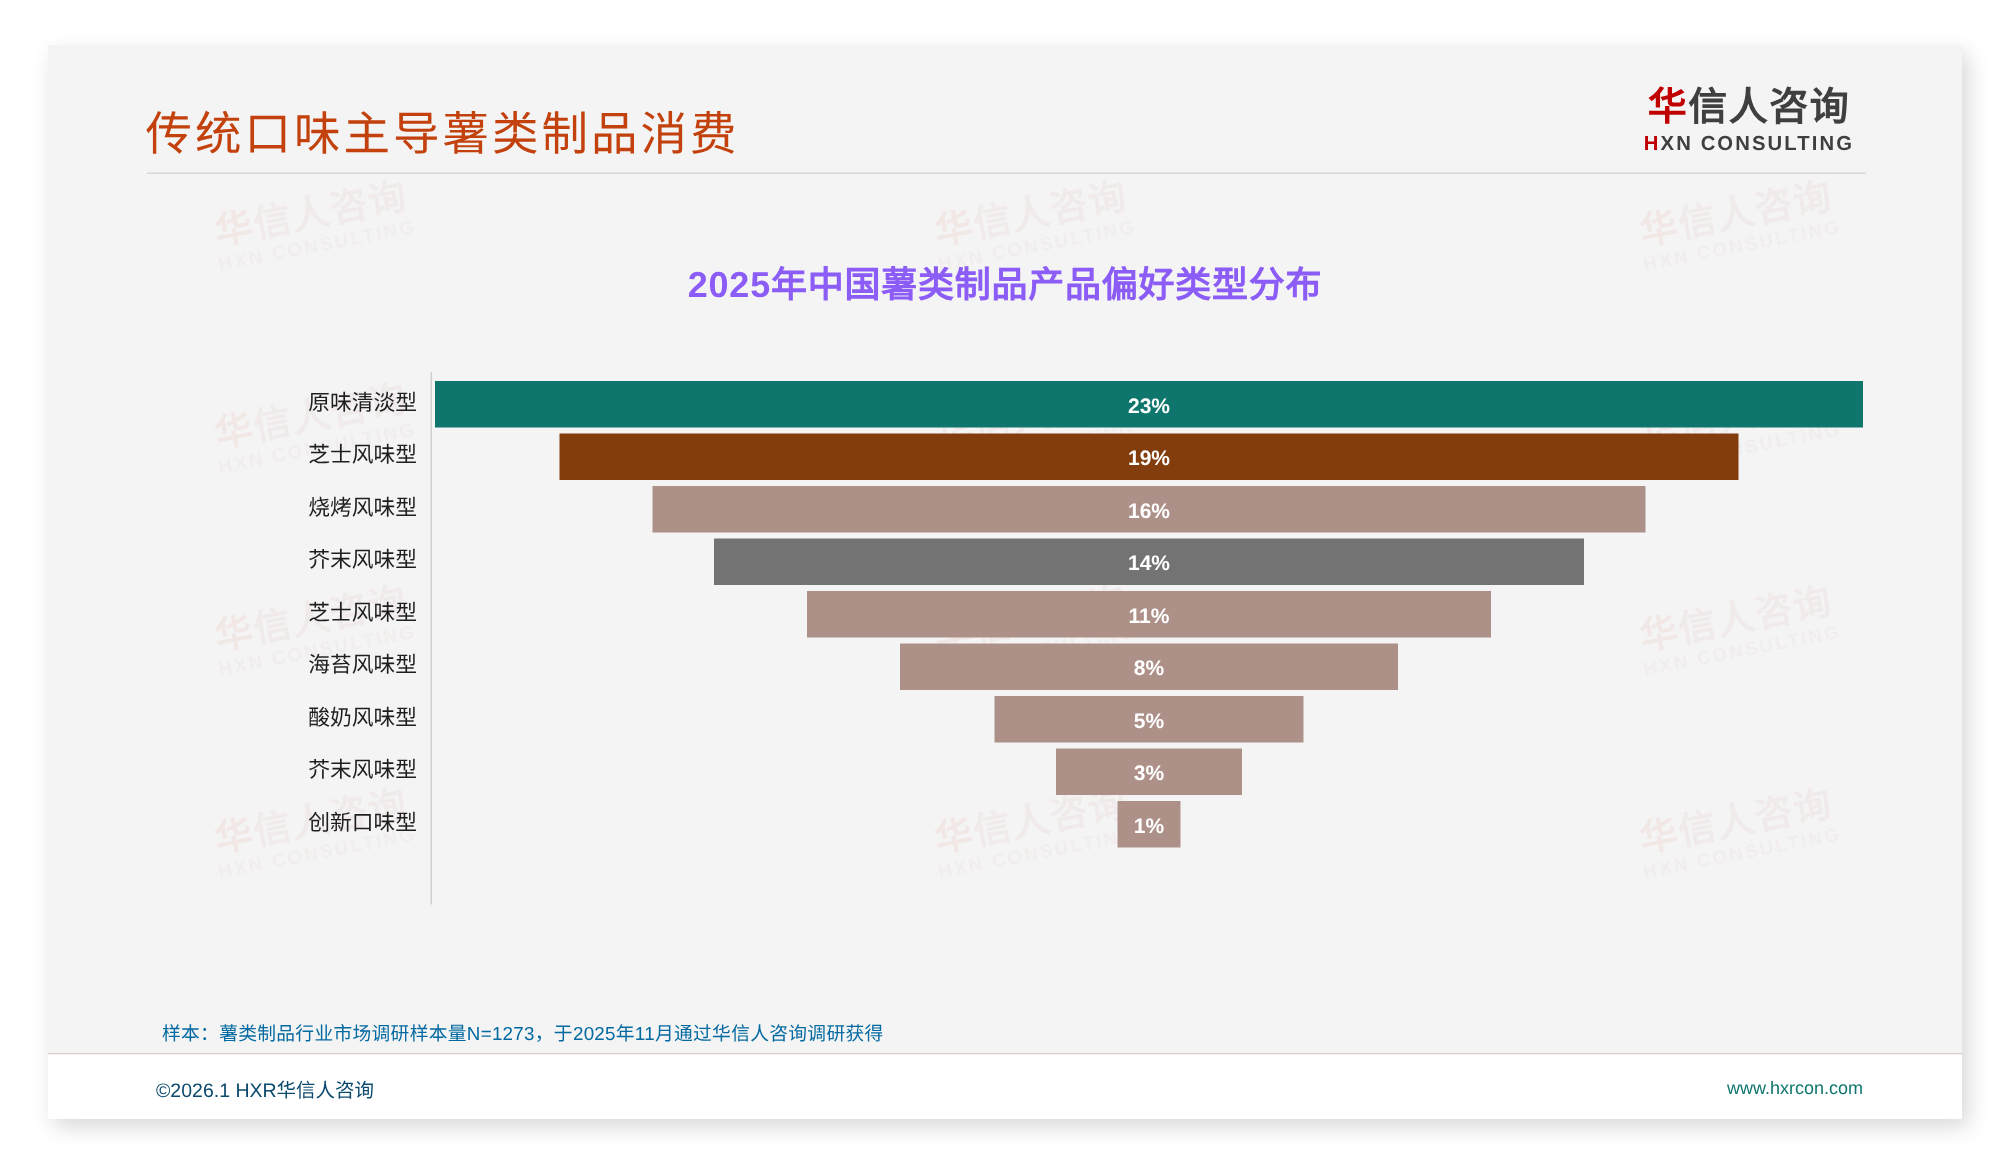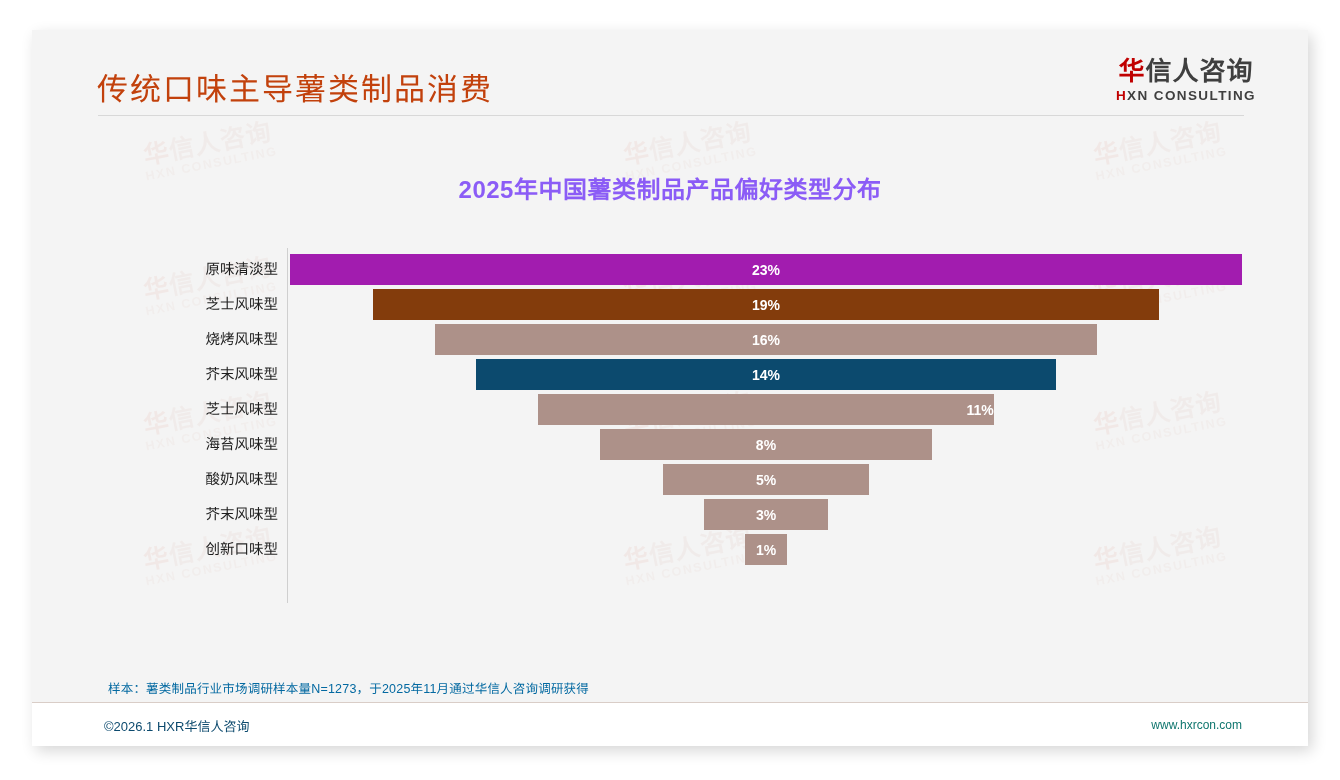--- a/index.html
+++ b/index.html
@@ -87,21 +87,21 @@
     position: absolute;
     left: 66px;
     top: 85px;
     width: 1146px;
     height: 1px;
     background: #d8d8d8;
   }
 
   .logo-block {
     position: absolute;
-    right: 52px;
+    right: 72px;
     top: 28px;
     text-align: center;
     line-height: 1;
   }
   .logo-cn {
     font-size: 26px;
     font-weight: bold;
     color: #3f3f3f;
     letter-spacing: 1px;
     white-space: nowrap;
@@ -312,21 +312,21 @@
 
     <div class="chart-area">
       <div class="chart-title">2025年中国薯类制品产品偏好类型分布</div>
 
       <div class="plot">
         <div class="axis-line"></div>
         <div class="funnel-rows" id="funnel-rows">
             <div class="funnel-row">
               <div class="cat-label">原味清淡型</div>
               <div class="bar-track">
-                <div class="bar" style="left: 0px; width: 952px; background: #a21caf;">
+                <div class="bar" style="left: 0px; width: 952px; background: #0f766e;">
                   <span class="bar-value">23%</span>
                 </div>
               </div>
             </div>
             <div class="funnel-row">
               <div class="cat-label">芝士风味型</div>
               <div class="bar-track">
                 <div class="bar" style="left: 82.7826px; width: 786.435px; background: rgb(131, 60, 12); align-items: center;">
                   <span class="bar-value">19%</span>
                 </div>
@@ -336,29 +336,29 @@
               <div class="cat-label">烧烤风味型</div>
               <div class="bar-track">
                 <div class="bar" style="left: 144.87px; width: 662.261px; background: rgb(173, 145, 137);">
                   <span class="bar-value">16%</span>
                 </div>
               </div>
             </div>
             <div class="funnel-row">
               <div class="cat-label">芥末风味型</div>
               <div class="bar-track">
-                <div class="bar" style="left: 186.261px; width: 579.478px; background: #0c4a6e; justify-content: center;">
+                <div class="bar" style="left: 186.261px; width: 579.478px; background: #737373; justify-content: center;">
                   <span class="bar-value">14%</span>
                 </div>
               </div>
             </div>
             <div class="funnel-row">
               <div class="cat-label">芝士风味型</div>
               <div class="bar-track">
-                <div class="bar" style="left: 248.348px; width: 455.304px; background: rgb(173, 145, 137); justify-content: flex-end;">
+                <div class="bar" style="left: 248.348px; width: 455.304px; background: rgb(173, 145, 137);">
                   <span class="bar-value">11%</span>
                 </div>
               </div>
             </div>
             <div class="funnel-row">
               <div class="cat-label">海苔风味型</div>
               <div class="bar-track">
                 <div class="bar" style="left: 310.435px; width: 331.13px; background: rgb(173, 145, 137);">
                   <span class="bar-value">8%</span>
                 </div>

